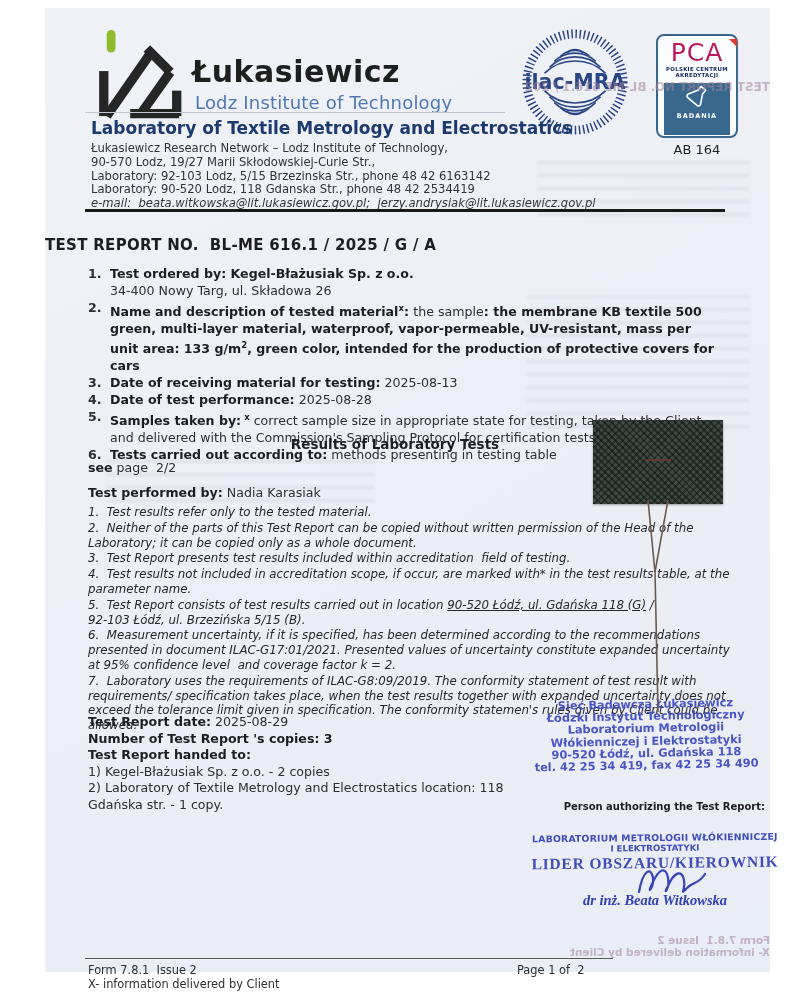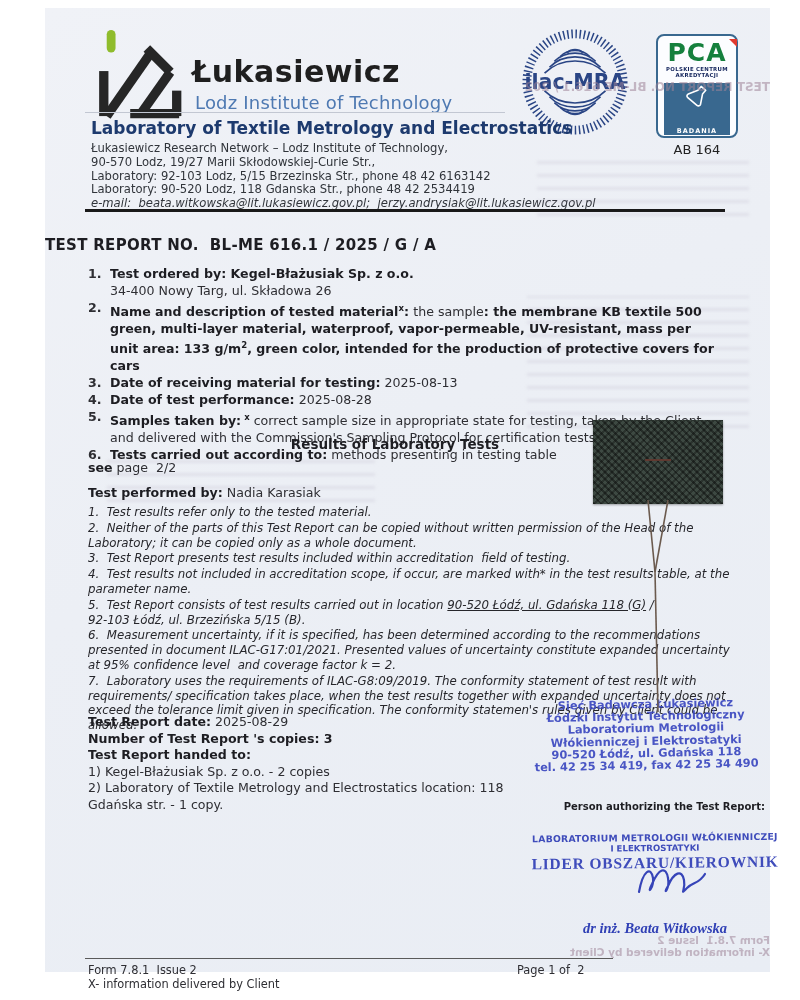--- a/index.html
+++ b/index.html
@@ -16,26 +16,26 @@
   .brand-sub{font-size:18px;color:#4e79b2;letter-spacing:.2px;}
   .lab-title{font-size:17px;font-weight:bold;color:#1d3a6e;}
   .addr{font-size:11.6px;line-height:13.8px;color:#30343a;}
   .addr .em{font-style:italic;}
   .hairline{height:1px;background:#c2c7d2;}
   .thickrule{height:3px;background:#191919;}
 
   
   .pca-badge{width:82px;height:104px;background:#fcfdff;border:2px solid #39688f;border-radius:8px;
              display:flex;flex-direction:column;align-items:center;box-sizing:border-box;padding-top:4px;}
-  .pca-word{font-size:25px;font-weight:bold;color:#15803d;line-height:25px;letter-spacing:1px;position:relative;}
+  .pca-word{font-size:25px;font-weight:normal;color:#be185d;line-height:25px;letter-spacing:1px;position:relative;}
   .pca-red{position:absolute;right:-1px;top:3px;width:0;height:0;border-left:8px solid transparent;
            border-top:8px solid #e23a2e;}
   .pca-sub{font-size:5.4px;font-weight:bold;color:#14255c;text-align:center;line-height:6.4px;margin-top:1px;letter-spacing:.3px;}
   .pca-square{width:66px;height:52px;background:#39688f;margin-top:4px;display:flex;flex-direction:column;
-              align-items:center;justify-content:space-between;}
+              align-items:center;justify-content:flex-start;}
   .pca-badania{font-size:6.5px;font-weight:bold;color:#fff;letter-spacing:1px;margin-top:3px;}
   .ab-num{font-size:13px;color:#222;text-align:center;}
 
   
   .doc-title{font-size:15px;font-weight:bold;color:#1d1d22;letter-spacing:.3px;}
   .list{width:628px;font-size:12.6px;line-height:16.8px;color:#2e2e33;}
   .list-item{display:flex;}
   .list-item .num{width:22px;font-weight:bold;flex:none;}
   .list-item .content{flex:1;}
   .seg-b{font-weight:bold;color:#1d1d22;}
@@ -58,21 +58,21 @@
 
   
   .stamp1{width:262px;text-align:center;color:#3c49c0;font-weight:bold;font-size:11.4px;line-height:12.2px;
           transform:rotate(-1.2deg);opacity:.92;}
   .person-auth{width:330px;text-align:right;font-size:10px;font-weight:bold;color:#1d1d22;}
   .stamp2{width:320px;text-align:center;color:#3644b8;transform:rotate(-.6deg);opacity:.95;}
   .stamp2-l1{font-size:9.3px;font-weight:bold;letter-spacing:.2px;}
   .stamp2-l2{font-size:8.6px;font-weight:bold;}
   .stamp2-l3{font-family:"Liberation Serif",serif;font-size:15.5px;font-weight:bold;letter-spacing:.8px;margin-top:1px;}
   .sig-name{width:280px;text-align:center;font-family:"Liberation Serif",serif;font-style:italic;font-weight:bold;
-            font-size:14.5px;color:#3040b5;margin-top:28px;}
+            font-size:14.5px;color:#3040b5;}
 
   
   .footer-rule{height:1px;background:#5a5a5a;}
   .footer-text{font-size:11.4px;line-height:14px;color:#2e2e33;}
 
   
   .ghost{transform:scaleX(-1);color:rgba(158,132,152,.55);filter:blur(.4px);font-weight:bold;}
   .ghost-block{background-image:repeating-linear-gradient(0deg,rgba(150,140,165,.30) 0 3px,transparent 3px 13px);
                filter:blur(1.6px);opacity:.5;}
 </style>

